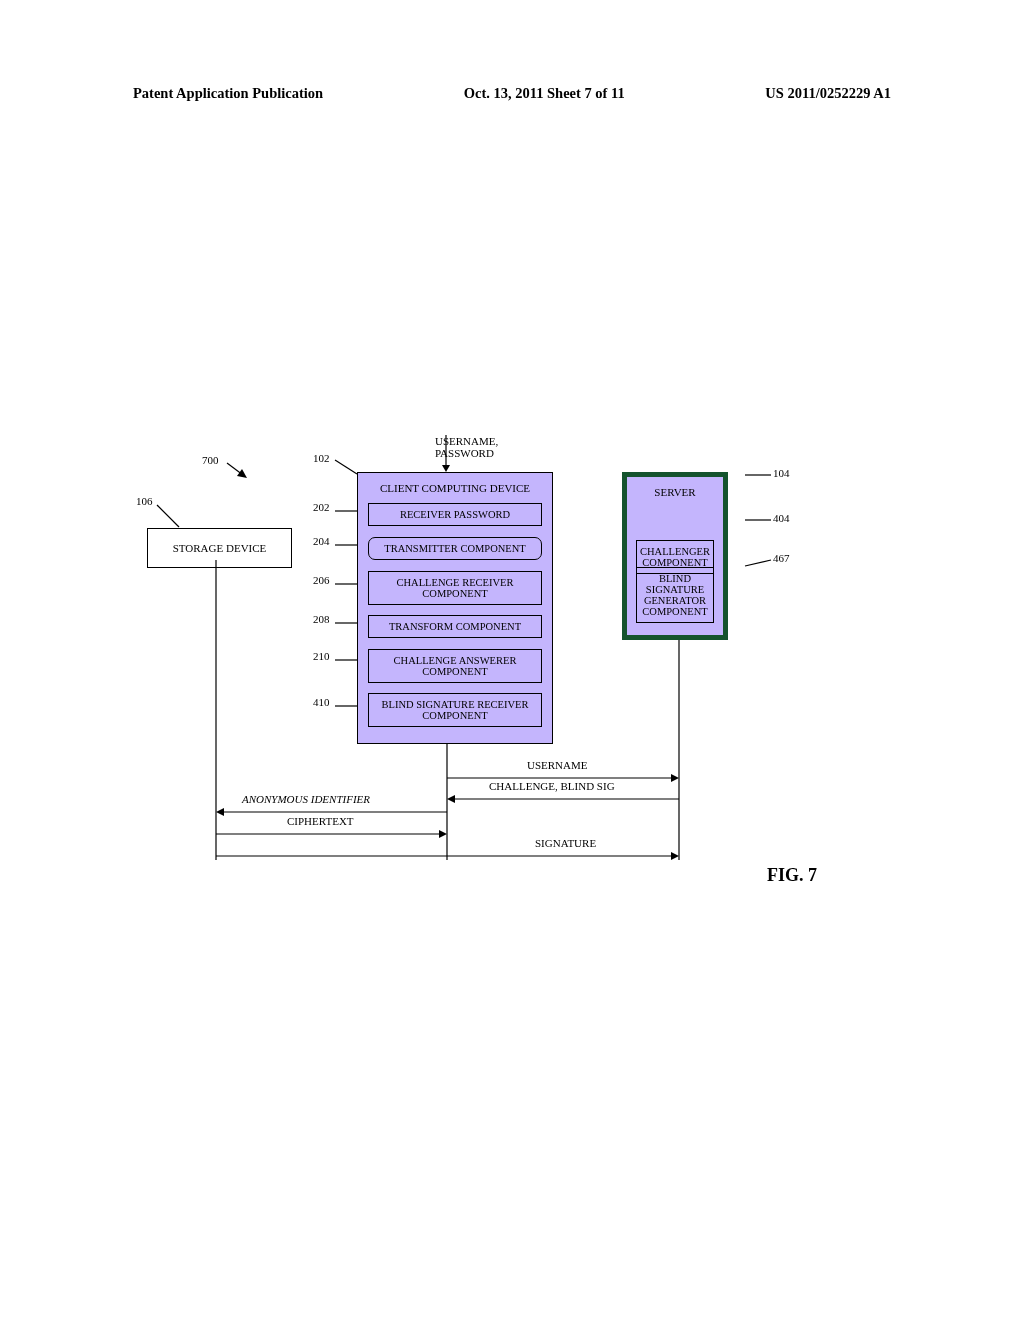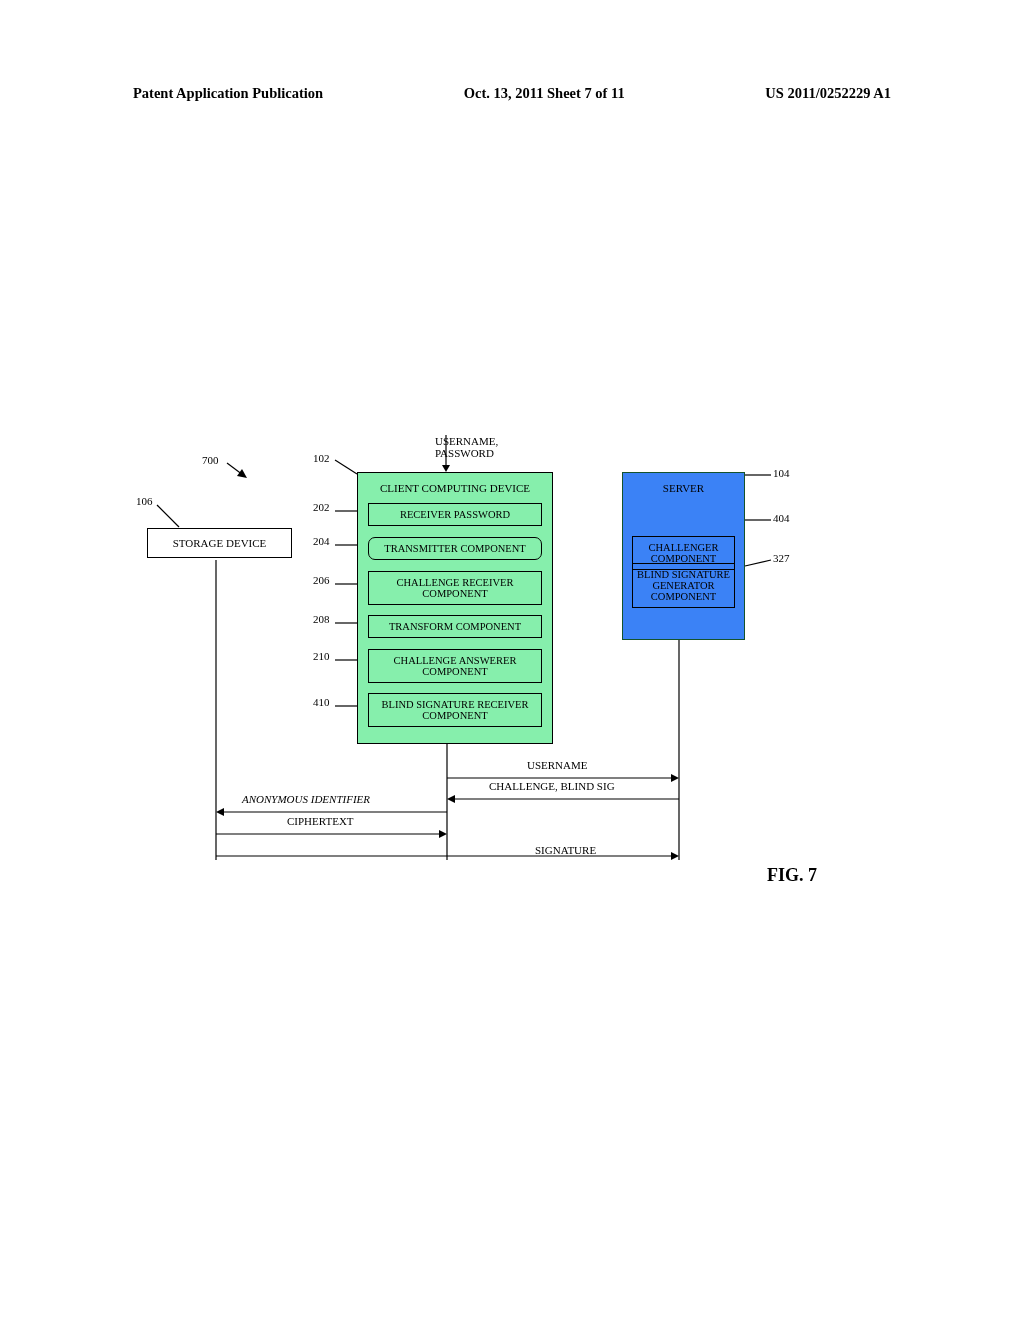--- a/index.html
+++ b/index.html
@@ -34,48 +34,48 @@
       background: #fff;
       font-family: "Times New Roman", serif;
       font-size: 11px;
       text-align: center;
       display: flex;
       align-items: center;
       justify-content: center;
       padding: 3px 8px;
     }
     .storage-device {
-      left: 0px; top: 88px; width: 145px; height: 30px;
+      left: 0px; top: 88px; width: 145px; height: 40px;
     }
     .client-outer {
       left: 210px; top: 32px; width: 196px; height: 272px;
       border: 1px solid #000;
       position: absolute;
-      background: #86efac;
+      background: #c4b5fd;
     }
     .client-title {
       position: absolute;
       top: 9px; left: 0; right: 0;
       text-align: center;
       font-size: 11px;
     }
     .inner-box {
       position: absolute;
       left: 10px;
       right: 10px;
       border: 1px solid #000;
       text-align: center;
       font-size: 10.5px;
       padding: 5px 2px;
     }
     .server-outer {
-      left: 475px; top: 32px; width: 123px; height: 168px;
-      border: 1px solid #14532d;
-      position: absolute;
-      background: #3b82f6;
+      left: 475px; top: 32px; width: 106px; height: 168px;
+      border: 5px solid #14532d;
+      position: absolute;
+      background: #c4b5fd;
     }
     .server-title {
       position: absolute;
       top: 9px; left: 0; right: 0;
       text-align: center;
       font-size: 11px;
     }
     .server-inner {
       position: absolute;
       left: 9px; right: 9px;
@@ -189,21 +189,21 @@
     <div class="server-title">SERVER</div>
     <div class="server-inner" style="top: 30px; margin-top: 33px;">CHALLENGER COMPONENT</div>
     <div class="server-inner" style="top: 90px;">BLIND SIGNATURE GENERATOR COMPONENT</div>
   </div>
 
   <div class="ref-num" style="left: 626px; top: 72px;">404</div>
   <svg style="left: 598px; top: 78px;" width="28" height="4">
       <line x1="0" y1="2" x2="26" y2="2" stroke="#000" stroke-width="1.2"></line>
     </svg>
 
-  <div class="ref-num" style="left: 626px; top: 112px;">327</div>
+  <div class="ref-num" style="left: 626px; top: 112px;">467</div>
   <svg style="left: 598px; top: 118px;" width="28" height="10">
       <line x1="0" y1="8" x2="26" y2="2" stroke="#000" stroke-width="1.2"></line>
     </svg>
 
   <svg style="left: 67px; top: 120px;" width="4" height="300">
     <line x1="2" y1="0" x2="2" y2="300" stroke="#000" stroke-width="1.2"></line>
   </svg>
   <svg style="left: 298px; top: 304px;" width="4" height="116">
     <line x1="2" y1="0" x2="2" y2="116" stroke="#000" stroke-width="1.2"></line>
   </svg>
@@ -228,21 +228,21 @@
     <line x1="8" y1="5" x2="231" y2="5" stroke="#000" stroke-width="1.2"></line>
     <polygon points="0,5 8,1 8,9" fill="#000"></polygon>
   </svg>
 
   <div class="arrow-label" style="left: 140px; top: 375px;">CIPHERTEXT</div>
   <svg style="left: 69px; top: 389px;" width="233" height="10">
     <line x1="0" y1="5" x2="224" y2="5" stroke="#000" stroke-width="1.2"></line>
     <polygon points="231,5 223,1 223,9" fill="#000"></polygon>
   </svg>
 
-  <div class="arrow-label" style="left: 388px; top: 397px; margin-top: 7px;">SIGNATURE</div>
+  <div class="arrow-label" style="left: 388px; top: 397px;">SIGNATURE</div>
   <svg style="left: 69px; top: 411px;" width="466" height="10">
     <line x1="0" y1="5" x2="457" y2="5" stroke="#000" stroke-width="1.2"></line>
     <polygon points="463,5 455,1 455,9" fill="#000"></polygon>
   </svg>
 
   <div class="fig-label" style="left: 620px; top: 425px;">FIG. 7</div>
 
 </div>
 
 </body></html>

